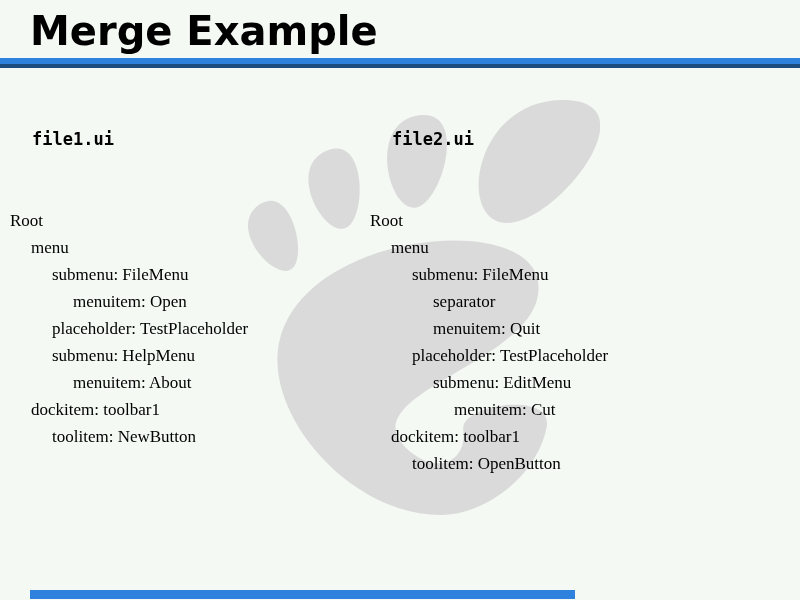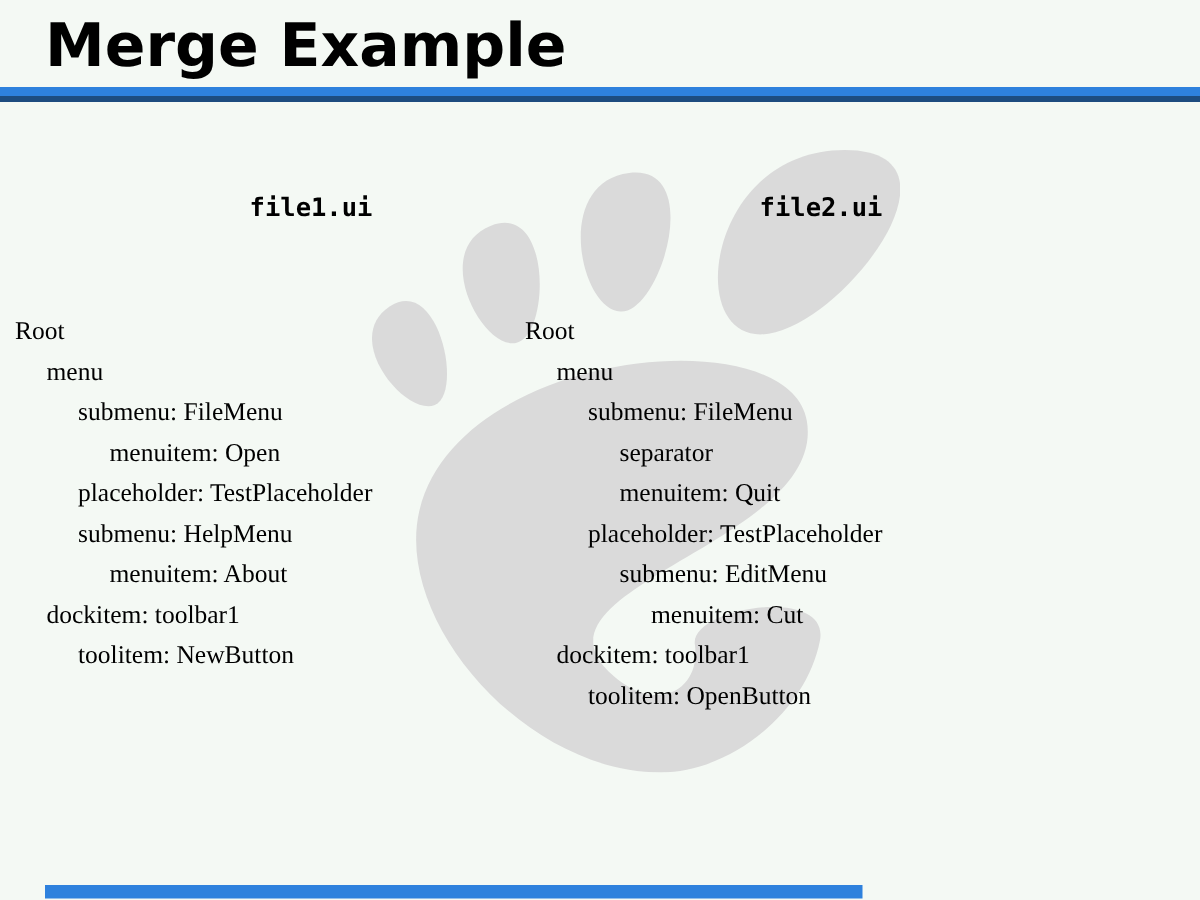--- a/index.html
+++ b/index.html
@@ -40,26 +40,25 @@
   .col {
     position: absolute;
     top: 72px;
     font-family: "DejaVu Sans Mono", "Liberation Mono", monospace;
     font-size: 17px;
     line-height: 27px;
     color: #000;
     white-space: pre;
   }
   .col-left  { left: 10px; }
-  .col-right { left: 350px; }
+  .col-right { left: 370px; }
 
   .col-header {
     font-weight: bold;
     padding-left: 22px;
-    text-align: right;
   }
 
   .tree-line { height: 27px; font-family: Liberation Serif, serif; }
 
   .footer-bar {
     position: absolute;
     left: 30px;
     bottom: 1px;
     width: 545px;
     height: 9px;

